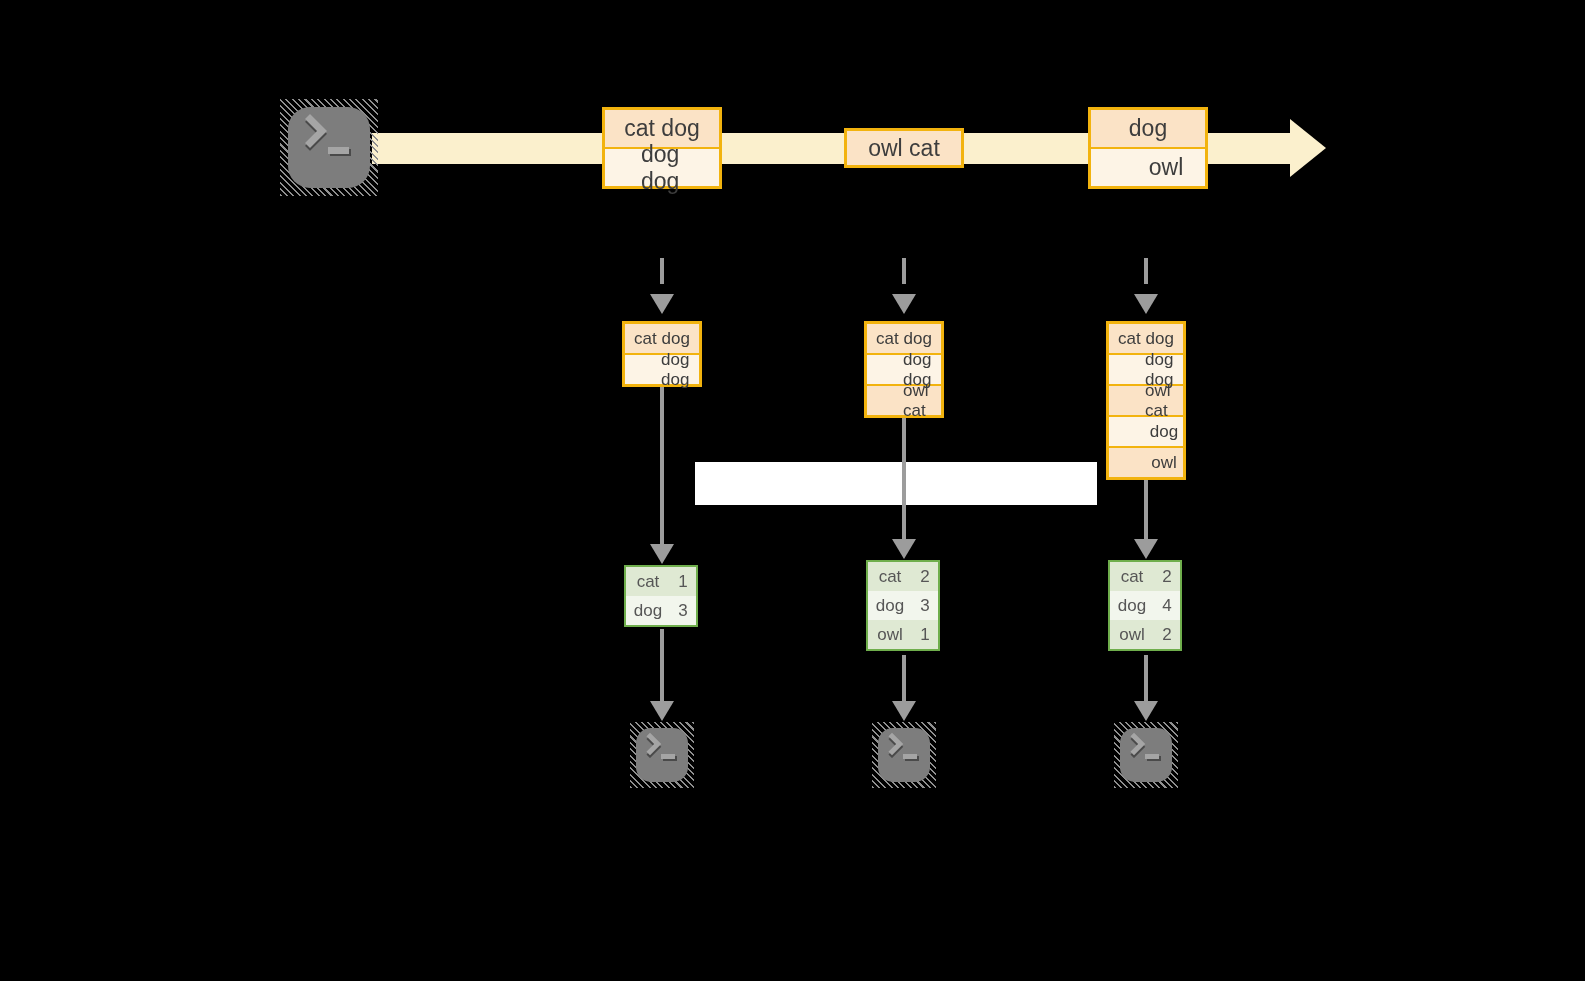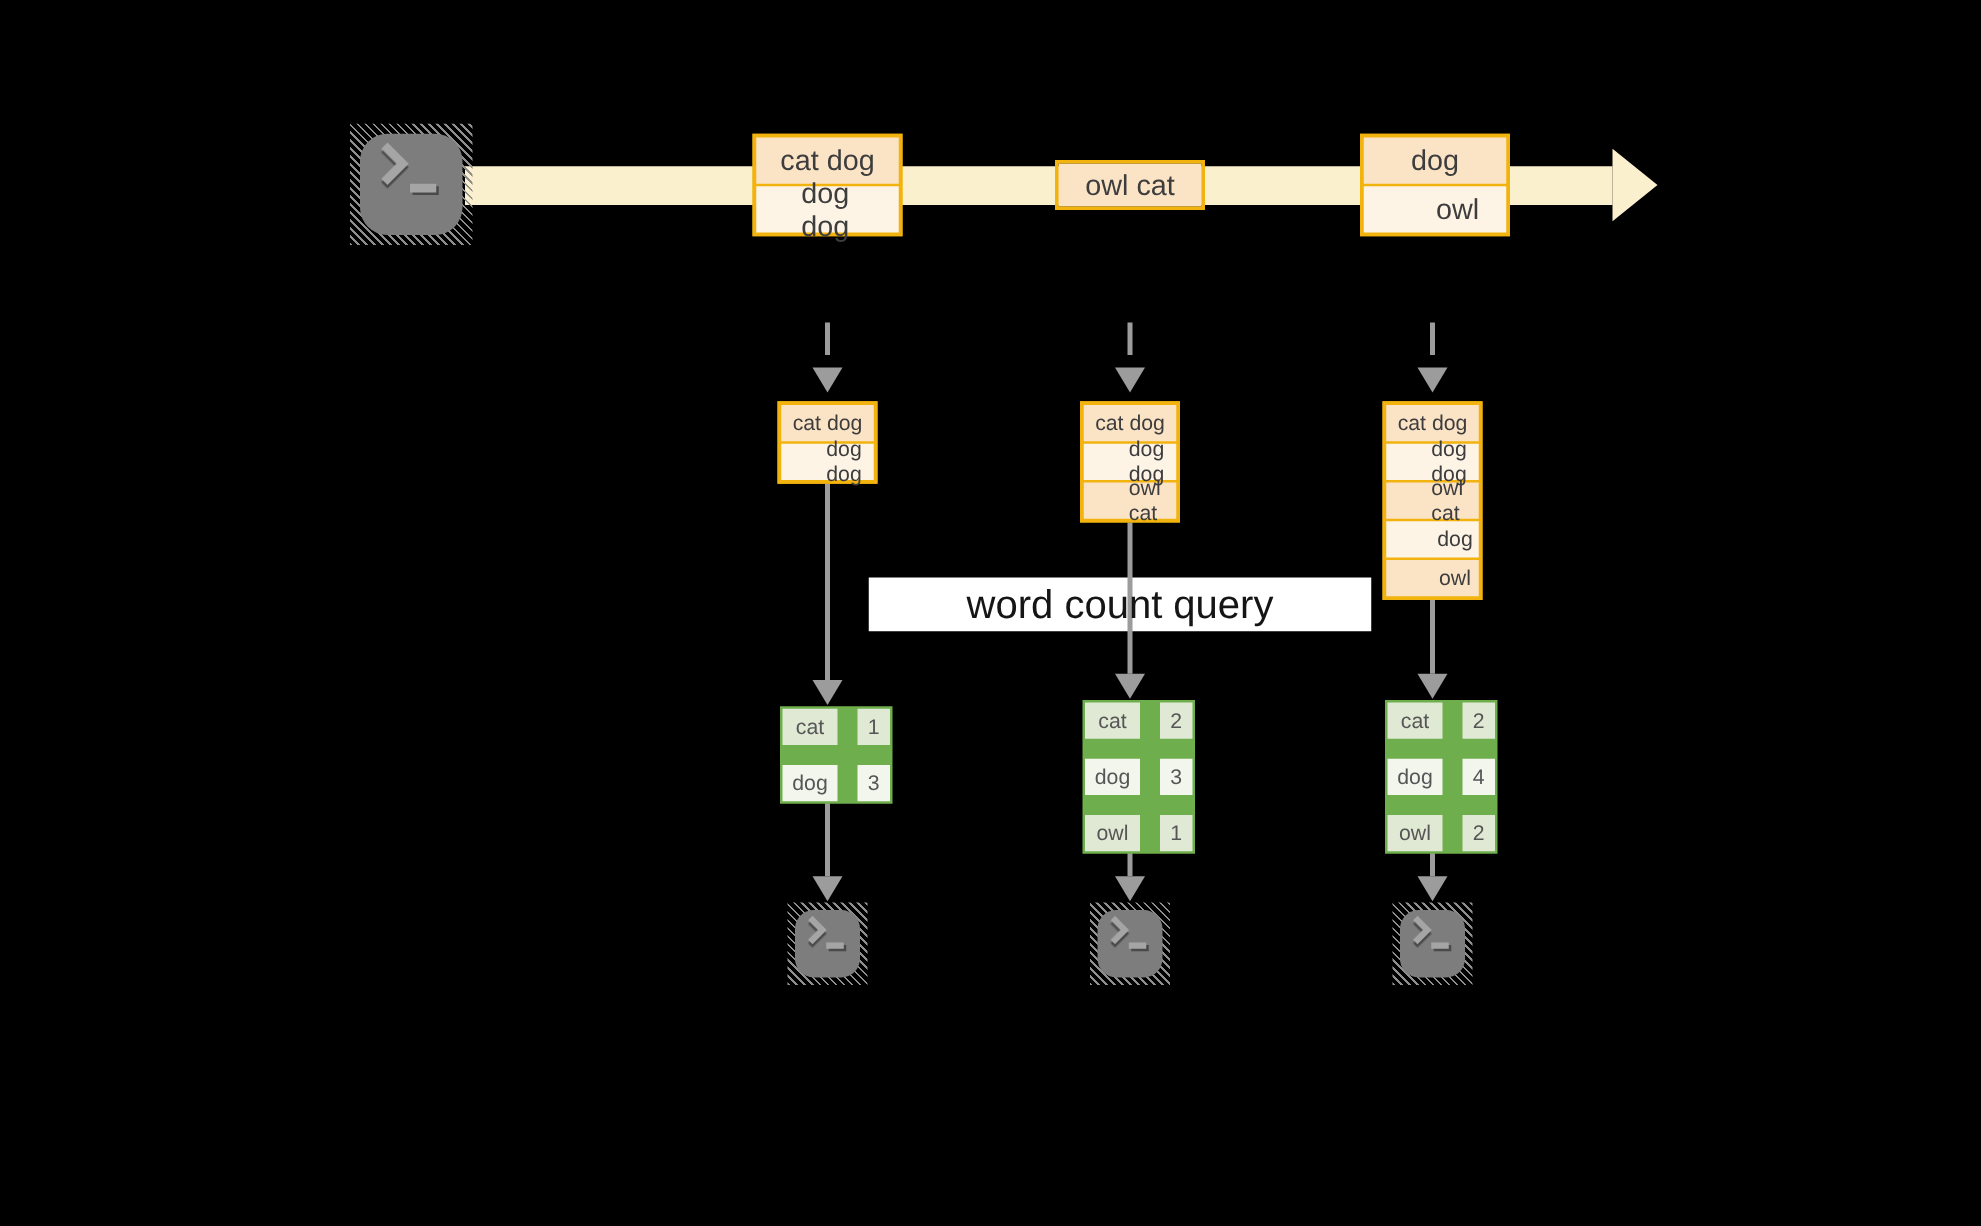--- a/index.html
+++ b/index.html
@@ -23,21 +23,21 @@
   
   .vline{position:absolute;width:4px;background:#9c9c9c;z-index:3;}
   .vdash{position:absolute;width:4px;background:#9c9c9c;z-index:3;}
   .ahead{position:absolute;width:0;height:0;z-index:3;
     border-left:12px solid transparent;border-right:12px solid transparent;border-top:20px solid #9c9c9c;}
   
   .wcq-bg{position:absolute;left:695px;top:462px;width:402px;height:43px;background:#ffffff;z-index:2;}
   .wcq-text{position:absolute;left:695px;top:462px;width:402px;height:43px;z-index:6;
     display:flex;align-items:center;justify-content:center;font-size:32px;color:#151515;pointer-events:none;}
   
-  .gtable{position:absolute;display:grid;grid-template-columns:44px 26px;gap:16px;padding:2px;
+  .gtable{position:absolute;display:grid;grid-template-columns:44px 26px;gap:0;padding:2px;
     background:#6fae4c;z-index:4;}
   .gcell{height:29px;display:flex;align-items:center;justify-content:center;font-size:17px;color:#565656;}
   .gcell.dark{background:#dfe9d3;}
   .gcell.light{background:#f2f6ed;}
   
   .term{position:absolute;z-index:4;}
   .term .hatch{position:absolute;inset:0;
     background:repeating-linear-gradient(45deg,#8f8f8f 0 1.5px,transparent 1.5px 4.5px);}
   .term .body{position:absolute;background:#7d7d7d;}
   .term-lg{width:98px;height:97px;}
@@ -97,21 +97,20 @@
   </div>
   <div class="obox" style="left:1106px;top:321px;width:74px">
     <div class="orow dark small">cat dog</div>
     <div class="orow light small">dog dog</div>
     <div class="orow dark small">owl cat</div>
     <div class="orow light small">dog</div>
     <div class="orow dark small">owl</div>
   </div>
 
   <div class="wcq-bg"></div>
-  <div class="wcq-text">word count query</div>
 
   <div class="vline" style="left:660px;top:387px;height:157px"></div>
   <div class="ahead" style="left:650px;top:544px"></div>
   <div class="vline" style="left:902px;top:418px;height:121px"></div>
   <div class="ahead" style="left:892px;top:539px"></div>
   <div class="vline" style="left:1144px;top:480px;height:59px"></div>
   <div class="ahead" style="left:1134px;top:539px"></div>
 
   <div class="gtable" style="left:624px;top:565px">
     <div class="gcell dark">cat</div>

